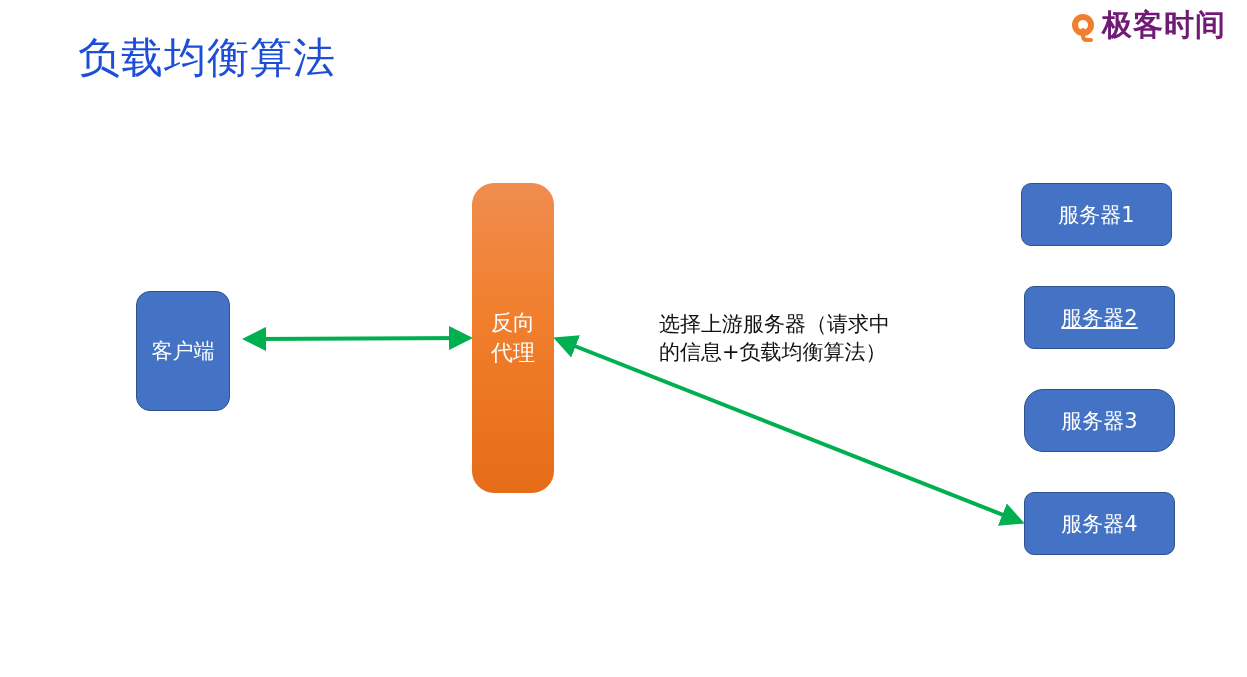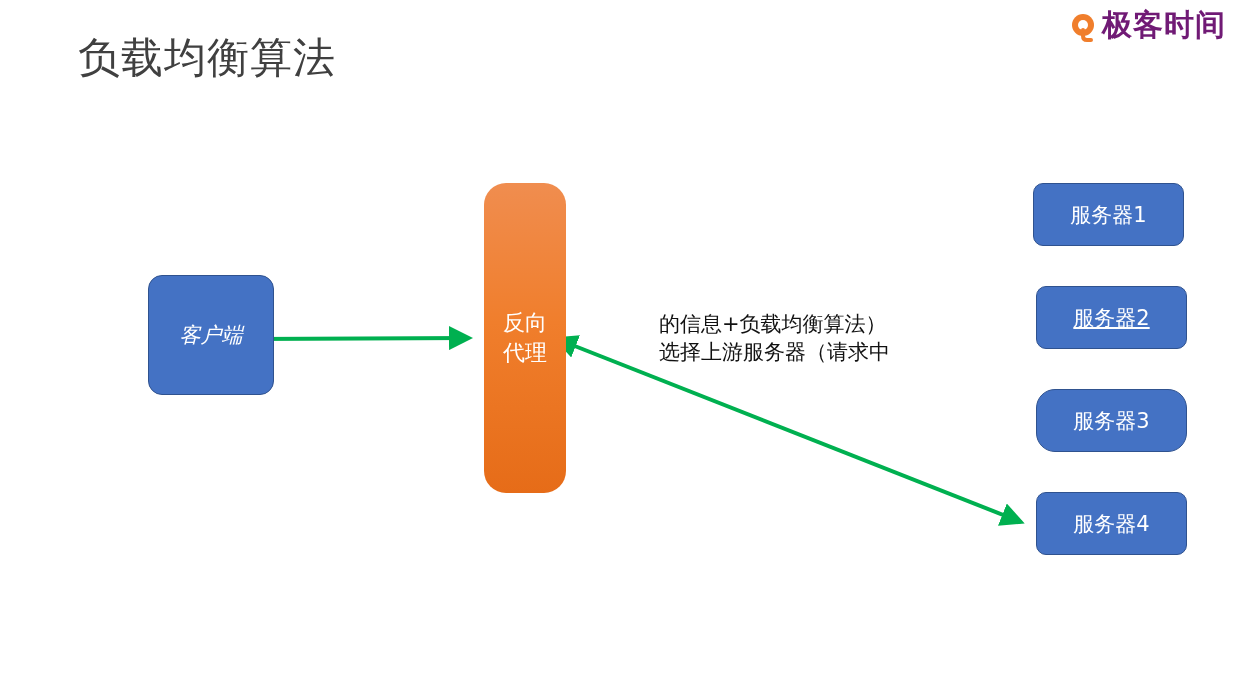--- a/index.html
+++ b/index.html
@@ -1,26 +1,26 @@
 <!DOCTYPE html>
 <html><head>
   <meta charset="utf-8">
   <style>
     html, body { margin: 0; padding: 0; background: #ffffff; }
     body { width: 1247px; height: 677px; position: relative; overflow: hidden;
            font-family: "DejaVu Sans", "Liberation Sans", sans-serif; }
-    .title { position: absolute; left: 78px; top: 30px; font-size: 42px; color: #404040;
+    .title { position: absolute; left: 78px; top: 30px; font-size: 42px; color: #1d4ed8;
              font-weight: normal; letter-spacing: 1px; margin: 0; }
     .logo { position: absolute; left: 1070px; top: 5px; display: flex; align-items: center; }
     .logo-mark { width: 26px; height: 26px; position: relative; }
     .logo-text { font-size: 30px; color: #701a75; font-weight: bold; margin-left: 6px; letter-spacing: 1px; }
     .node { position: absolute; box-sizing: border-box; display: flex; align-items: center;
-            justify-content: center; text-align: center; color: #fff; margin-left: 12px; }
+            justify-content: center; text-align: center; color: #fff; }
     .blue { background: #4472c4; border: 1.5px solid #2f528f; border-radius: 10px; }
-    .client { left: 136px; top: 275px; width: 126px; height: 120px; font-size: 21px; border-radius: 14px; font-style: italic; }
+    .client { left: 136px; top: 291px; width: 94px; height: 120px; font-size: 21px; border-radius: 14px; }
     .proxy { left: 472px; top: 183px; width: 82px; height: 310px; border-radius: 22px;
              background: linear-gradient(to bottom, #f08d4f 0%, #f07e2c 45%, #e66c18 100%);
              font-size: 22px; line-height: 30px; flex-direction: column; }
     .server { width: 151px; height: 63px; font-size: 21px; }
     .s1 { left: 1021px; top: 183px; }
     .s2 { left: 1024px; top: 286px; text-decoration: underline; }
     .s3 { left: 1024px; top: 389px; border-radius: 19px; }
     .s4 { left: 1024px; top: 492px; text-align: center; }
     .note { position: absolute; left: 659px; top: 310px; font-size: 21px; line-height: 28px; color: #111; }
     svg.arrows { position: absolute; left: 0; top: 0; }
@@ -54,22 +54,22 @@
 <div class="node blue client">
   <span>客户端</span>
 </div>
 
 <div class="node proxy">
   <span>反向</span>
   <span>代理</span>
 </div>
 
 <div class="note">
+  <div>选择上游服务器（请求中</div>
   <div>的信息+负载均衡算法）</div>
-  <div>选择上游服务器（请求中</div>
 </div>
 
 <div class="node blue server s1">
   <span>服务器1</span>
 </div>
 <div class="node blue server s2">
   <span>服务器2</span>
 </div>
 <div class="node blue server s3">
   <span>服务器3</span>

